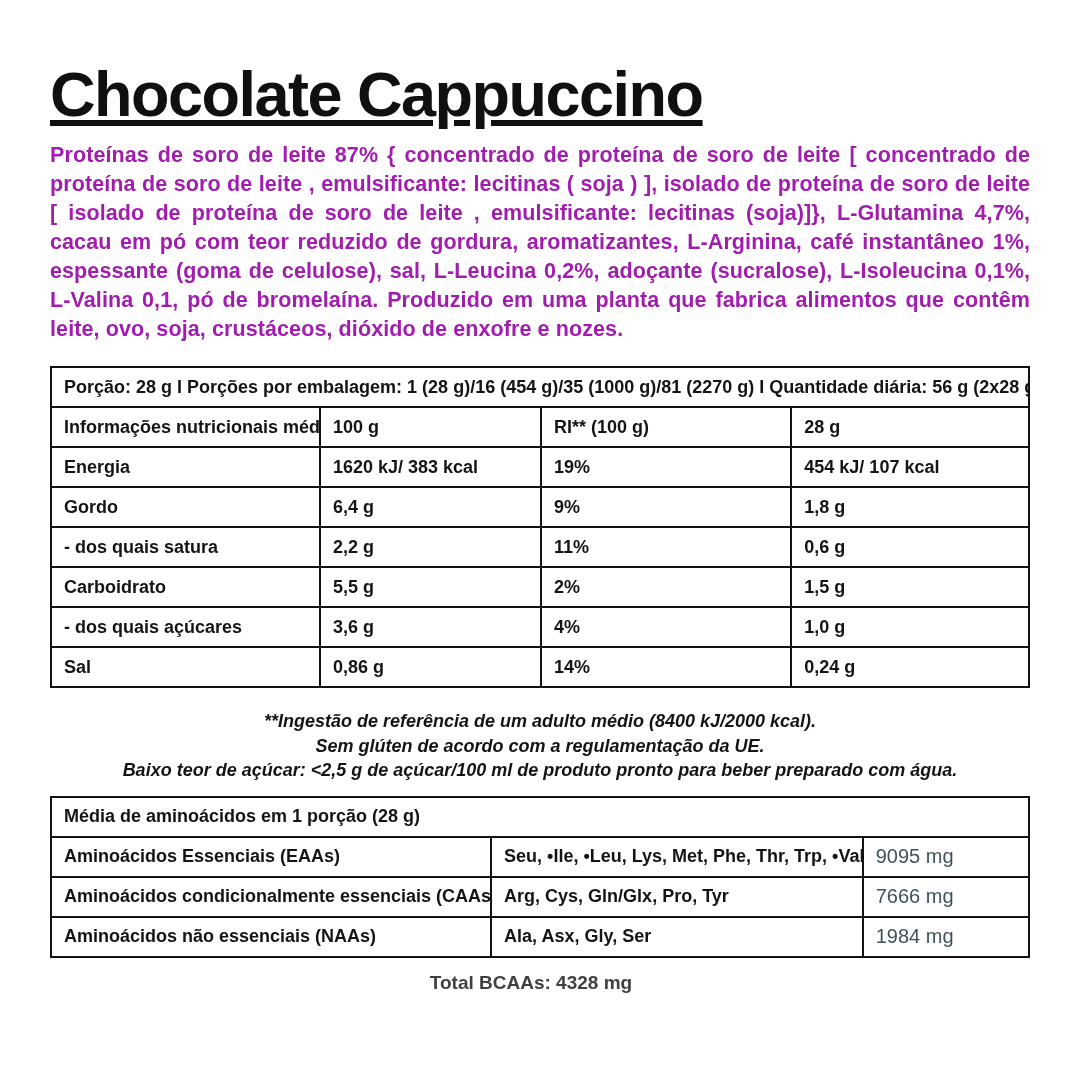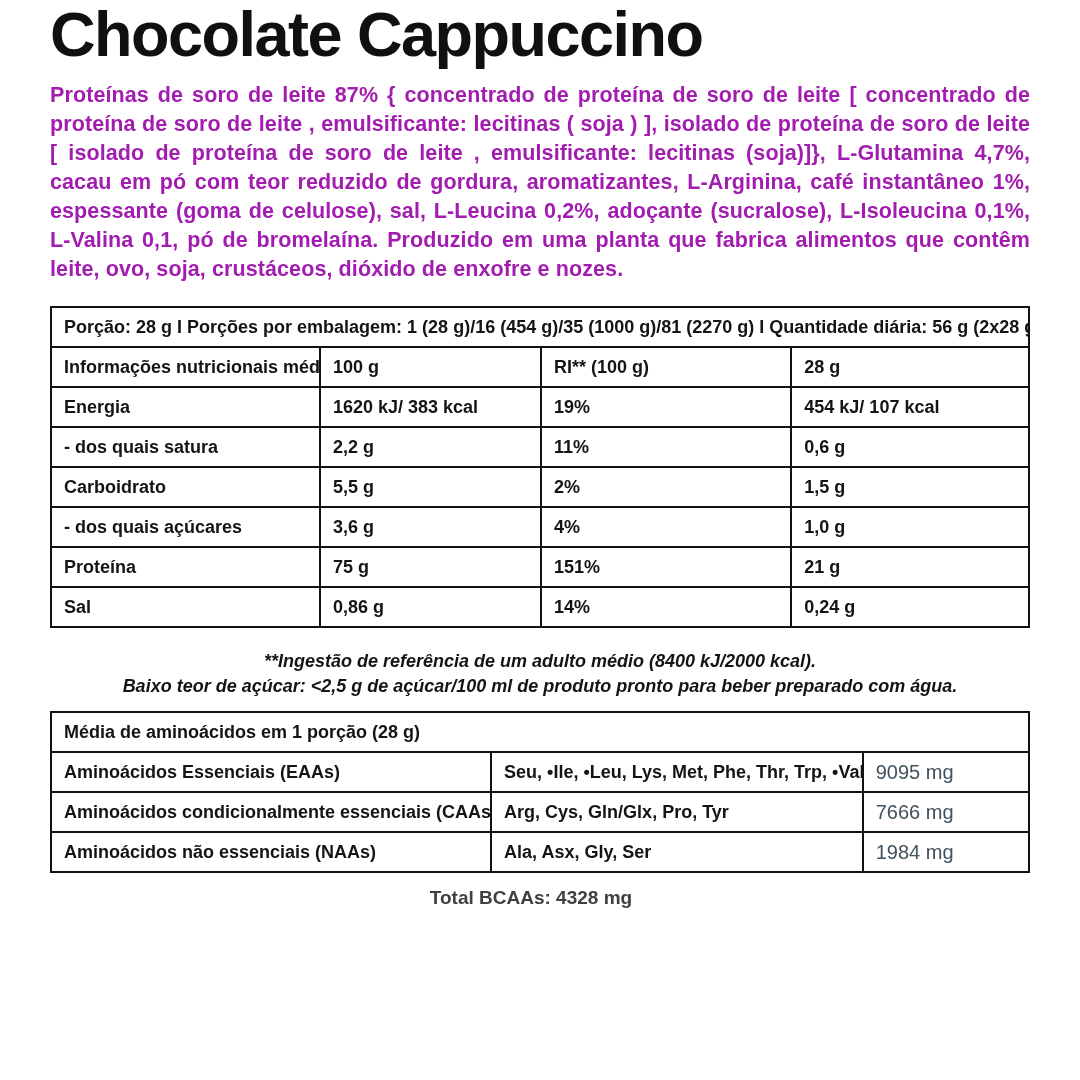--- a/index.html
+++ b/index.html
@@ -10,25 +10,27 @@
     font-family: "Liberation Sans", sans-serif;
     color: #141414;
     overflow: hidden;
   }
   .page {
     width: 1080px;
     height: 1080px;
     padding: 0 50px;
   }
   h1.title {
+    padding-top: 60px;
     font-size: 63px;
     font-weight: 800;
     letter-spacing: -1.5px;
     line-height: 1.1;
     color: #101010;
+    text-decoration: underline;
   }
   p.ingredients {
     margin-top: 12px;
     font-size: 21.5px;
     line-height: 29px;
     font-weight: 600;
     text-align: justify;
     letter-spacing: 0.1px;
     color: #a21caf;
   }
@@ -99,54 +101,55 @@
         <td>RI** (100 g)</td>
         <td>28 g</td>
       </tr>
       <tr>
         <td>Energia</td>
         <td>1620 kJ/ 383 kcal</td>
         <td>19%</td>
         <td>454 kJ/ 107 kcal</td>
       </tr>
       <tr>
+        <td>Gordo</td>
+        <td>6,4 g</td>
+        <td>9%</td>
+        <td>1,8 g</td>
+      </tr>
+      <tr>
         <td>- dos quais satura</td>
         <td>2,2 g</td>
         <td>11%</td>
         <td>0,6 g</td>
       </tr>
       <tr>
         <td>Carboidrato</td>
         <td>5,5 g</td>
         <td>2%</td>
         <td>1,5 g</td>
       </tr>
       <tr>
         <td>- dos quais açúcares</td>
         <td>3,6 g</td>
         <td>4%</td>
         <td>1,0 g</td>
       </tr>
       <tr>
-        <td>Proteína</td>
-        <td>75 g</td>
-        <td>151%</td>
-        <td>21 g</td>
-      </tr>
-      <tr>
         <td>Sal</td>
         <td>0,86 g</td>
         <td>14%</td>
         <td>0,24 g</td>
       </tr>
     </tbody>
   </table>
 
   <div class="footnotes">
     <p>**Ingestão de referência de um adulto médio (8400 kJ/2000 kcal).</p>
+    <p>Sem glúten de acordo com a regulamentação da UE.</p>
     <p>Baixo teor de açúcar: &lt;2,5 g de açúcar/100 ml de produto pronto para beber preparado com água.</p>
   </div>
 
   <table class="grid amino">
     <colgroup>
       <col style="width:45%">
         <col style="width:38%">
         <col style="width:17%">
     </colgroup>
     <tbody>

